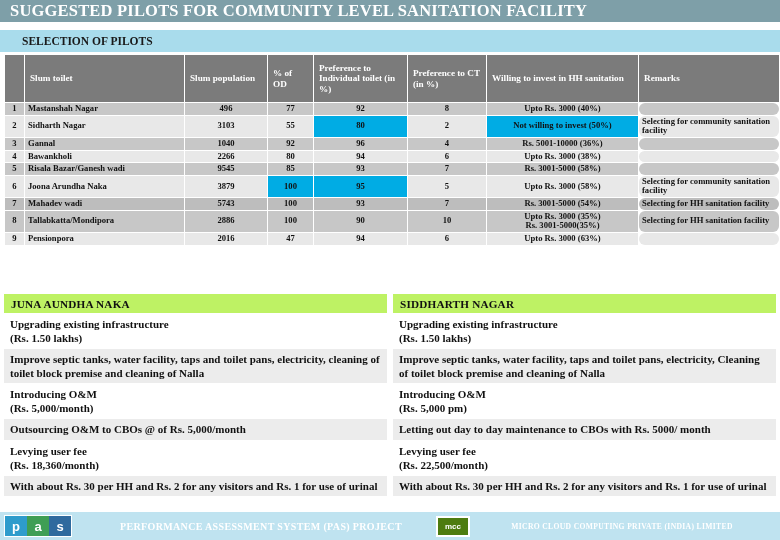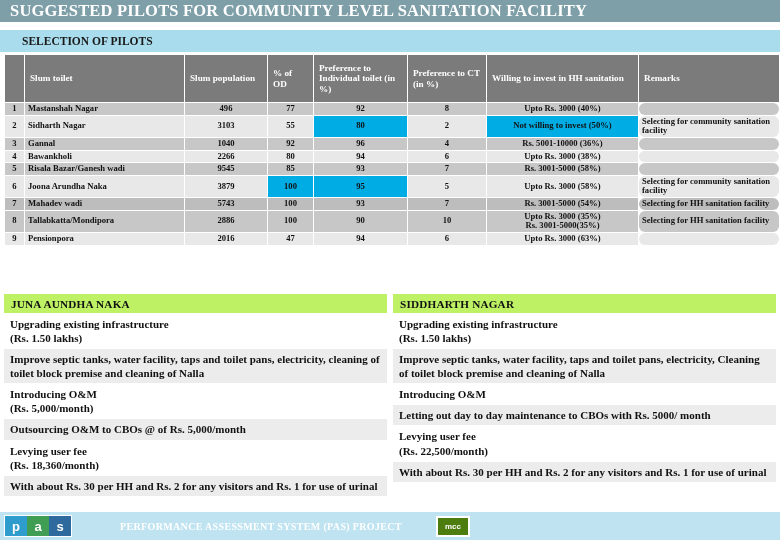--- a/index.html
+++ b/index.html
@@ -275,20 +275,21 @@
       <div id="panel1">
           <div class="panel-row pr-light">
             <div>Upgrading existing infrastructure</div>
             <div class="sub">(Rs. 1.50 lakhs)</div>
           </div>
           <div class="panel-row pr-gray">
             <div>Improve septic tanks, water facility, taps and toilet pans, electricity, Cleaning of toilet block premise and cleaning of Nalla</div>
           </div>
           <div class="panel-row pr-light">
             <div>Introducing O&amp;M</div>
+            <div class="sub">(Rs. 5,000 pm)</div>
           </div>
           <div class="panel-row pr-gray">
             <div>Letting out day to day maintenance to CBOs with Rs. 5000/ month</div>
           </div>
           <div class="panel-row pr-light">
             <div>Levying user fee</div>
             <div class="sub">(Rs. 22,500/month)</div>
           </div>
           <div class="panel-row pr-gray">
             <div>With about Rs. 30 per HH and Rs. 2 for any visitors and Rs. 1 for use of urinal</div>
@@ -298,15 +299,16 @@
   </div>
 
   <div class="footer">
     <div class="pas-logo">
       <span class="pas-p">p</span>
       <span class="pas-a">a</span>
       <span class="pas-s">s</span>
     </div>
     <div class="footer-text-1">PERFORMANCE ASSESSMENT SYSTEM (PAS) PROJECT</div>
     <div class="mcc-logo">mcc</div>
+    <div class="footer-text-2">MICRO CLOUD COMPUTING PRIVATE (INDIA) LIMITED</div>
   </div>
 
 </div>
 
 </body></html>

